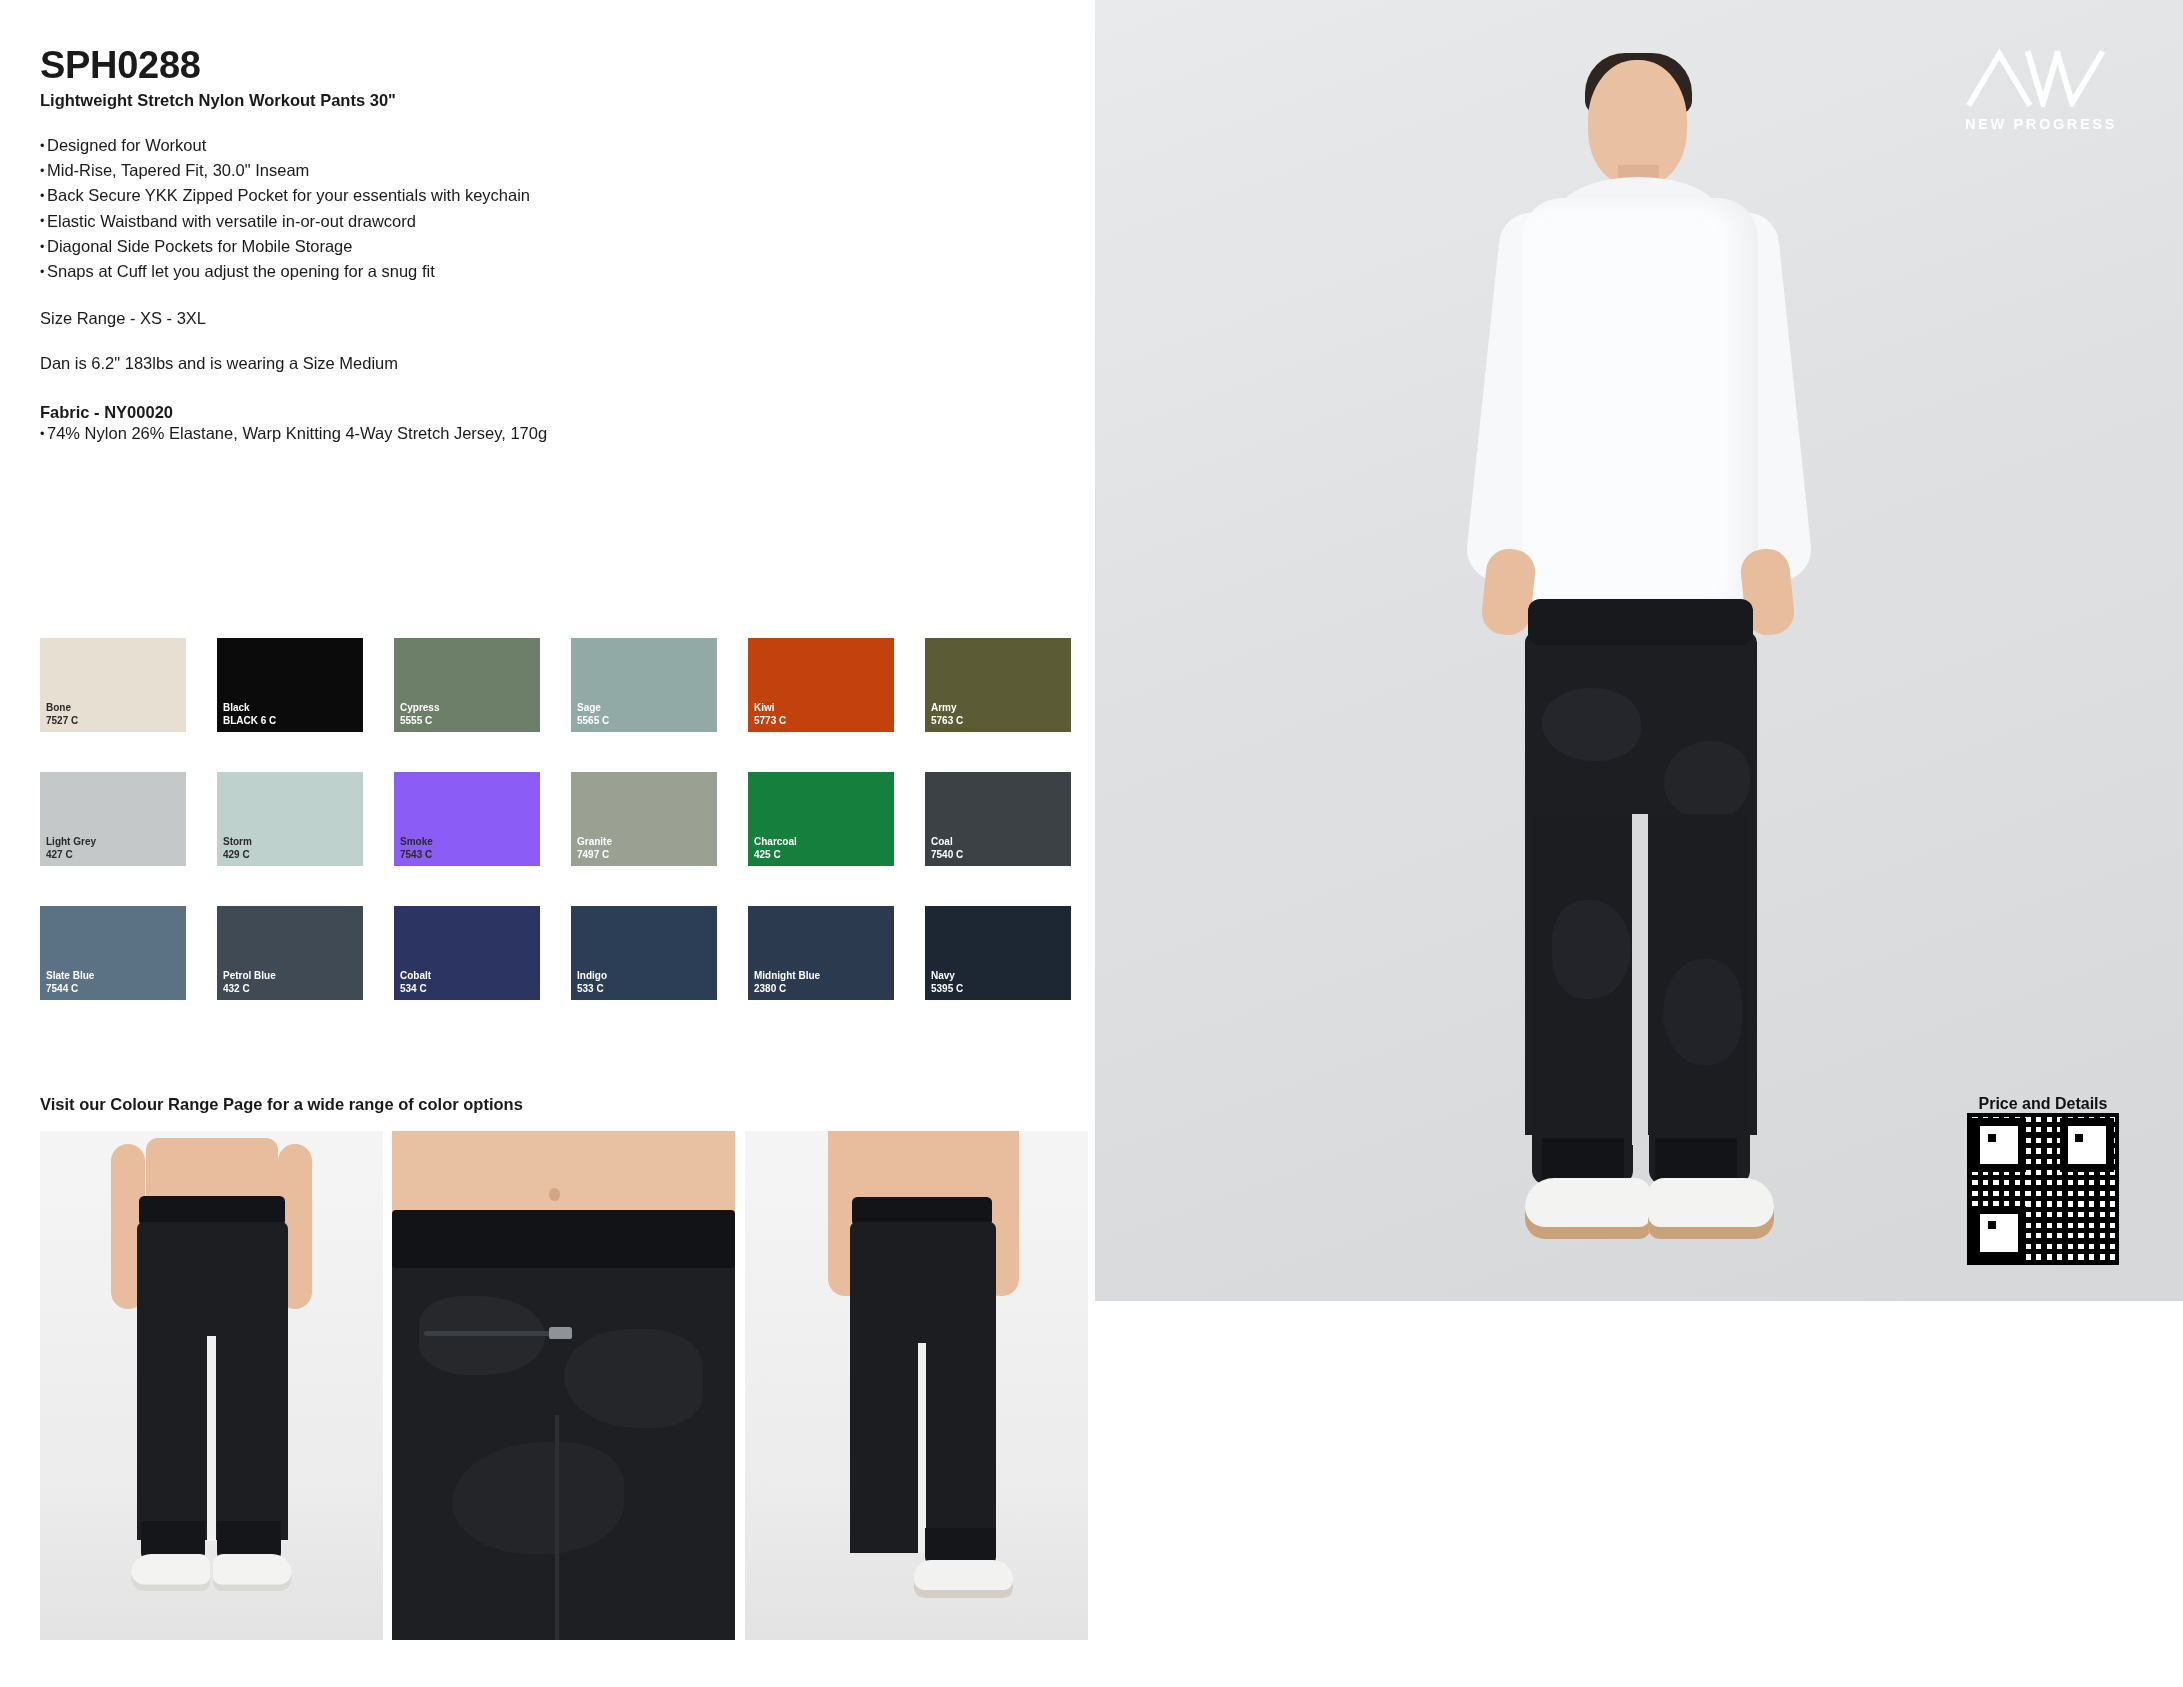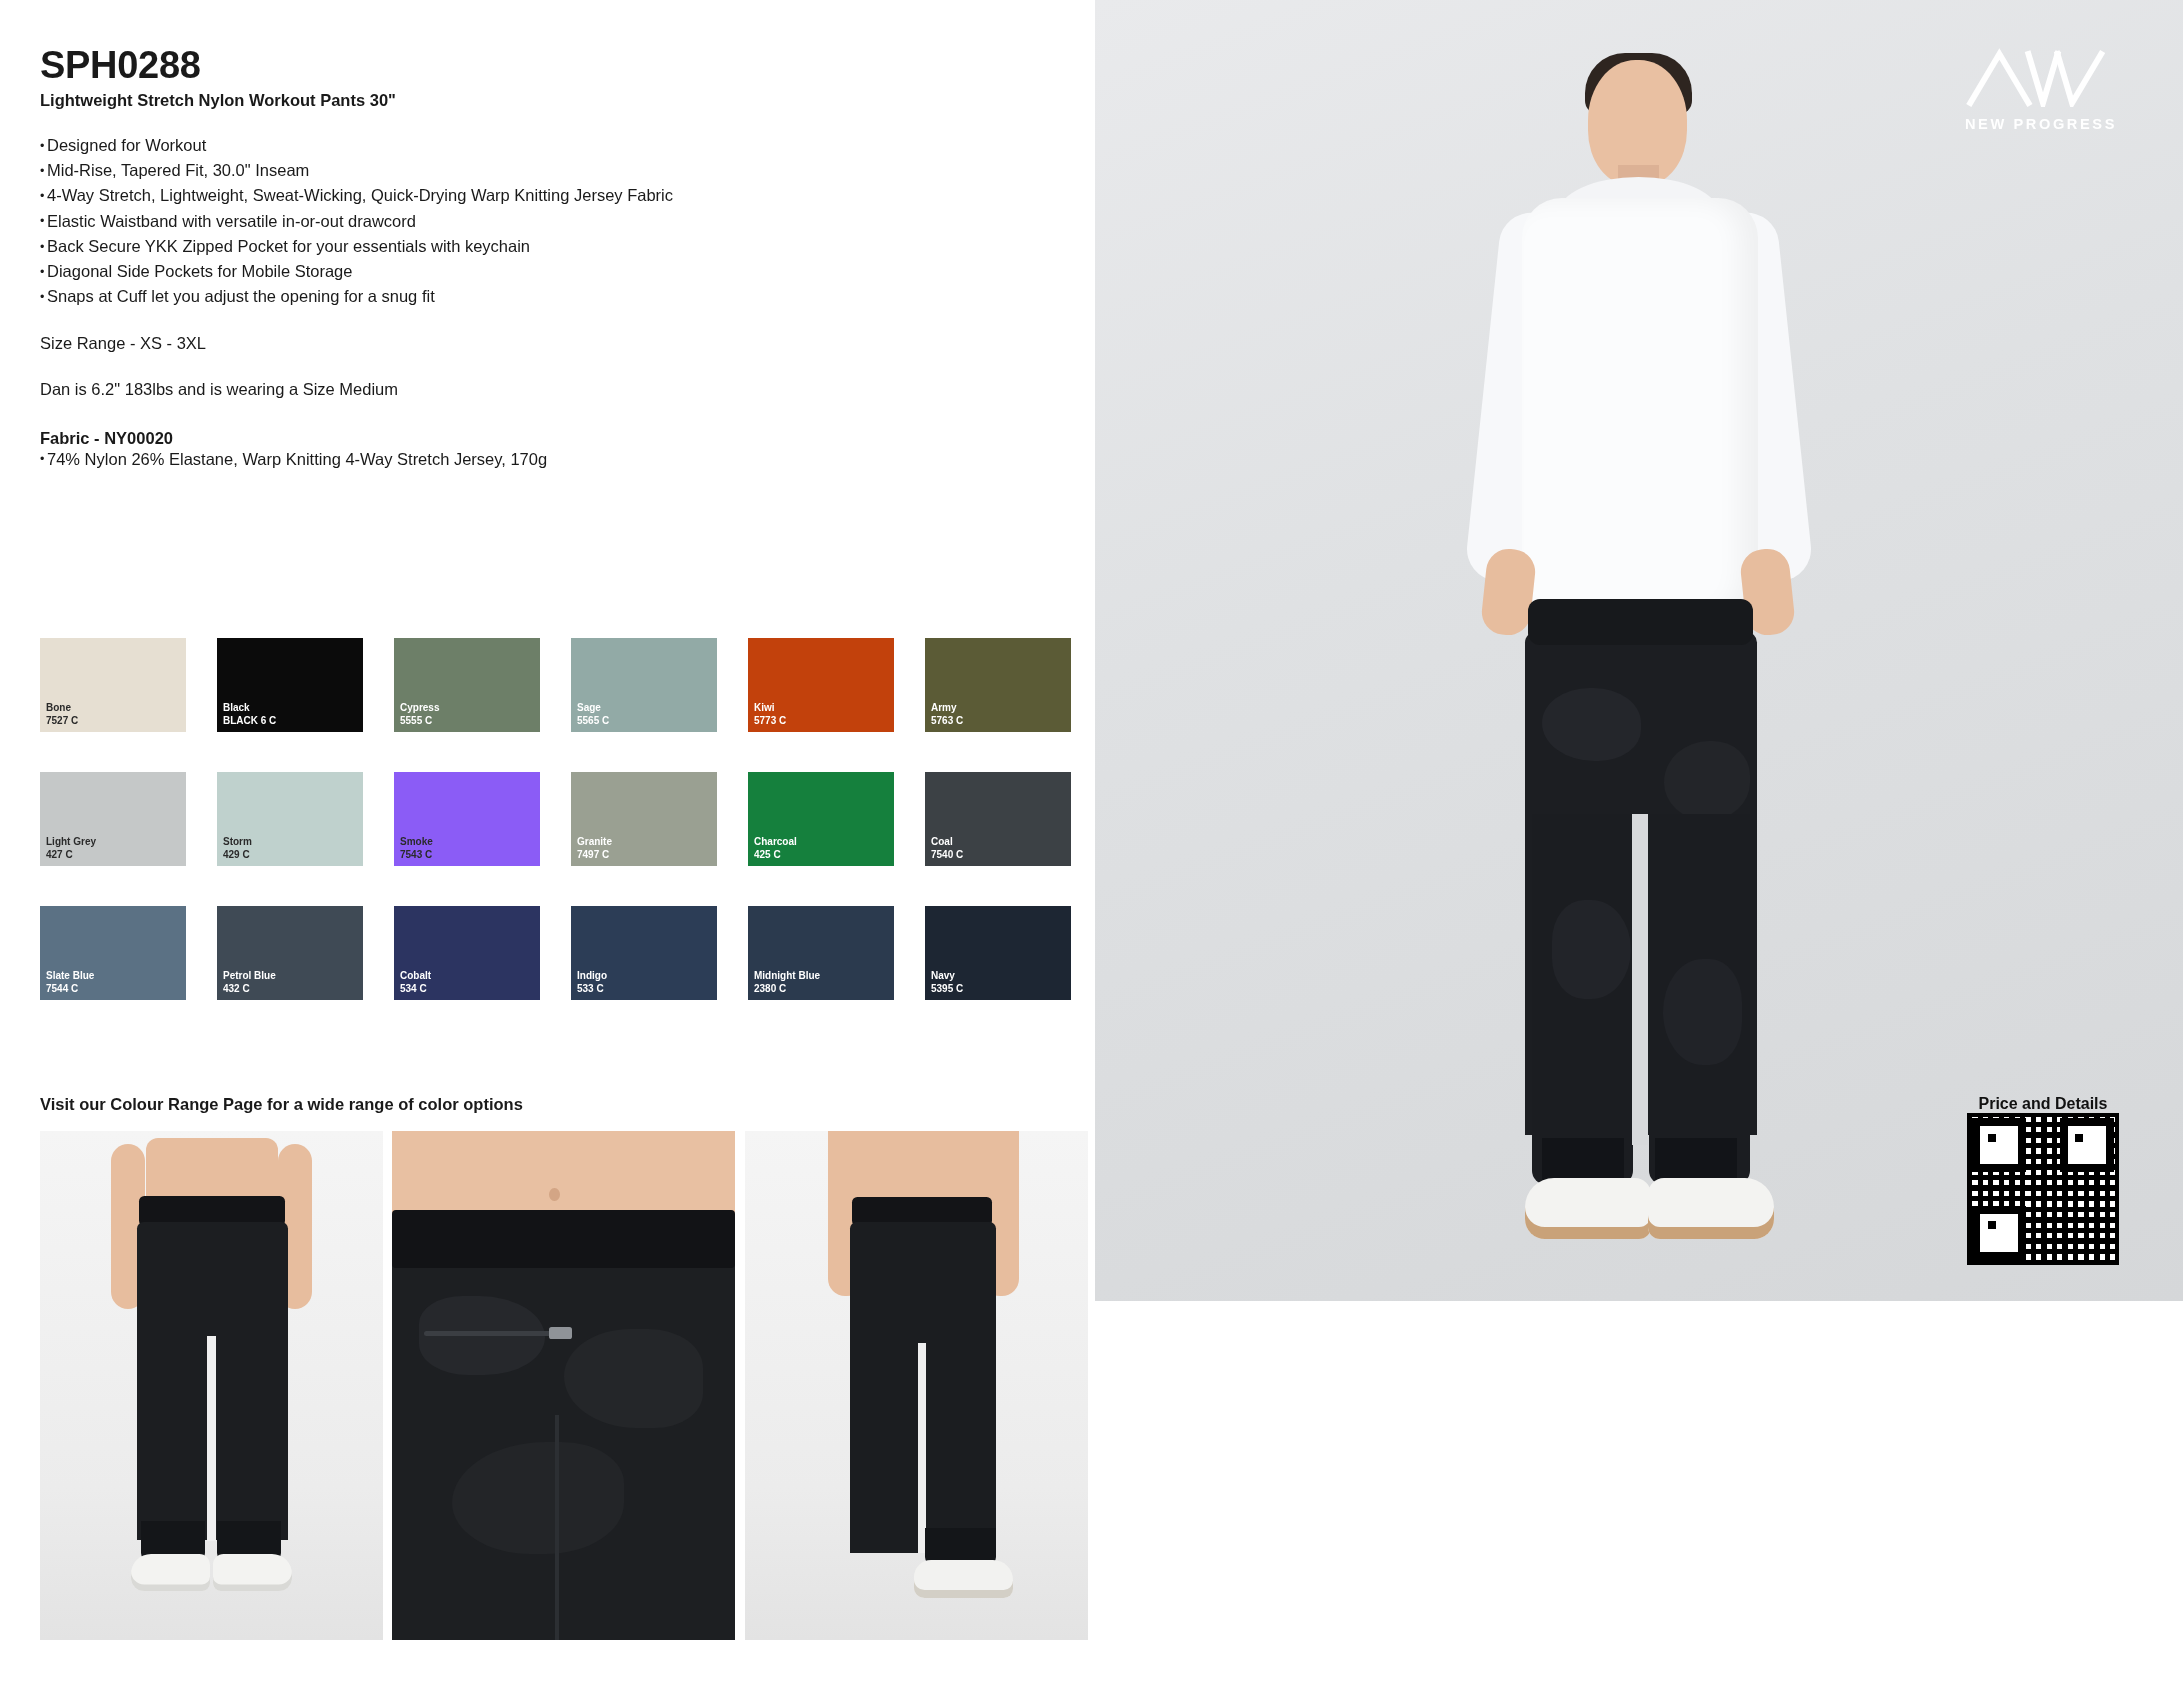--- a/index.html
+++ b/index.html
@@ -268,23 +268,22 @@
 <div class="sheet">
 
   <div class="left-col">
 
     <h1 class="style-code">SPH0288</h1>
     <h2 class="style-name">Lightweight Stretch Nylon Workout Pants 30"</h2>
 
     <ul class="bullets">
       <li>Designed for Workout</li>
       <li>Mid-Rise, Tapered Fit, 30.0" Inseam</li>
-      <li>4-Way Stretch, Lightweight, Sweat-Wicking, Quick-Drying Warp Knitting Jersey Fabric</li>
+      <li>Back Secure YKK Zipped Pocket for your essentials with keychain</li>
       <li>Elastic Waistband with versatile in-or-out drawcord</li>
-      <li>Back Secure YKK Zipped Pocket for your essentials with keychain</li>
       <li>Diagonal Side Pockets for Mobile Storage</li>
       <li>Snaps at Cuff let you adjust the opening for a snug fit</li>
     </ul>
 
     <div class="plain-line">Size Range - XS - 3XL</div>
     <div class="plain-line">Dan is 6.2" 183lbs and is wearing a Size Medium</div>
 
     <div class="fabric-head">Fabric - NY00020</div>
     <div class="fabric-line">74% Nylon 26% Elastane, Warp Knitting 4-Way Stretch Jersey, 170g</div>
 

